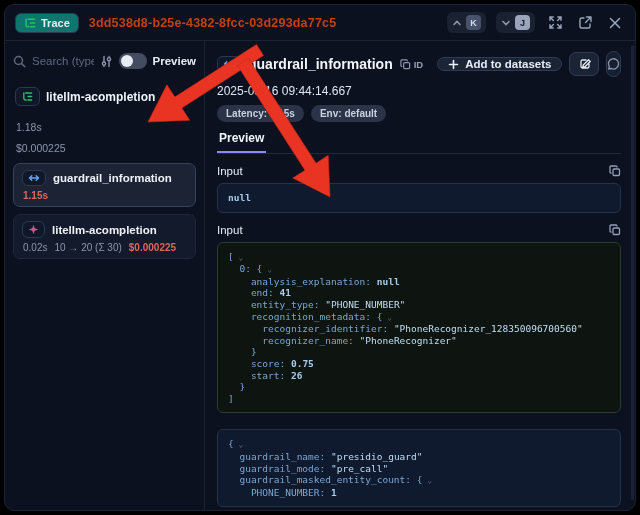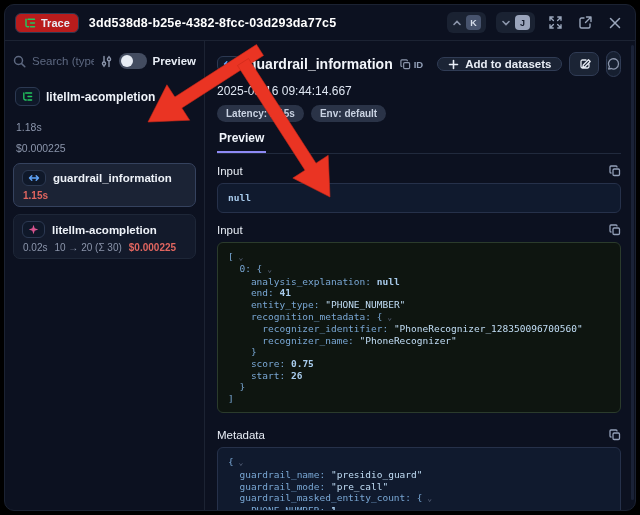--- a/index.html
+++ b/index.html
@@ -6,23 +6,23 @@
   html,body { width:640px; height:515px; background:#000; font-family:"Liberation Sans", sans-serif; overflow:hidden; }
   body { position:relative; }
 
   .window { position:absolute; left:4px; top:4px; width:632px; height:507px;
     background:#0c1120; border:1px solid #1b2232; border-radius:10px; overflow:hidden; }
 
   
   .topbar { height:36px; display:flex; align-items:center; gap:10px; padding:0 10px;
     border-bottom:1px solid #1c2333; }
   .trace-badge { display:flex; align-items:center; gap:5px; border:1px solid #2c3952;
-    background:#b91c1c; border-radius:6px; padding:3px 8px; color:#e8edf5;
+    background:#0f766e; border-radius:6px; padding:3px 8px; color:#e8edf5;
     font-size:11px; font-weight:bold; }
-  .trace-id { color:#ffffff; font-size:12.5px; font-weight:600; letter-spacing:.2px; }
+  .trace-id { color:#c2410c; font-size:12.5px; font-weight:600; letter-spacing:.2px; }
   .tb-spacer { flex:1; }
   .kbd-group { display:flex; align-items:center; gap:4px; background:#1a2232;
     border-radius:6px; padding:3px 5px; color:#8b95ab; cursor:pointer; }
   .keycap { width:15px; height:15px; border-radius:4px; background:#47536d; color:#d6ddea;
     font-size:9px; font-weight:bold; display:flex; align-items:center; justify-content:center; }
   .keycap.lit { background:#9aa4bb; color:#131a2b; }
   .tb-iconbtn { color:#9aa6bb; display:flex; align-items:center; justify-content:center;
     width:20px; height:20px; cursor:pointer; }
 
   
@@ -325,29 +325,20 @@
             <svg width="12" height="12" viewBox="0 0 12 12" fill="none" stroke="currentColor" stroke-width="1.3">
               <rect x="4" y="4" width="6.5" height="6.5" rx="1.2"></rect>
                 <path d="M2.5 8H2c-.6 0-1-.4-1-1V2c0-.6.4-1 1-1h5c.6 0 1 .4 1 1v.5"></path>
             </svg>
           </span>
         </div>
         <div class="code-block code-green"><div class="cl"><span class="tk-p">[</span><span class="tk-ch"> ⌄</span></div><div class="cl"><span class="tk-k">  0</span><span class="tk-p">: {</span><span class="tk-ch"> ⌄</span></div><div class="cl"><span class="tk-k">    analysis_explanation</span><span class="tk-p">: </span><span class="tk-n">null</span></div><div class="cl"><span class="tk-k">    end</span><span class="tk-p">: </span><span class="tk-n">41</span></div><div class="cl"><span class="tk-k">    entity_type</span><span class="tk-p">: </span><span class="tk-s">"PHONE_NUMBER"</span></div><div class="cl"><span class="tk-k">    recognition_metadata</span><span class="tk-p">: {</span><span class="tk-ch"> ⌄</span></div><div class="cl"><span class="tk-k">      recognizer_identifier</span><span class="tk-p">: </span><span class="tk-s">"PhoneRecognizer_128350096700560"</span></div><div class="cl"><span class="tk-k">      recognizer_name</span><span class="tk-p">: </span><span class="tk-s">"PhoneRecognizer"</span></div><div class="cl"><span class="tk-p">    }</span></div><div class="cl"><span class="tk-k">    score</span><span class="tk-p">: </span><span class="tk-n">0.75</span></div><div class="cl"><span class="tk-k">    start</span><span class="tk-p">: </span><span class="tk-n">26</span></div><div class="cl"><span class="tk-p">  }</span></div><div class="cl"><span class="tk-p">]</span></div></div>
       </div>
 
       <div class="section" style="margin-top:16px;">
-        <div class="section-head">
-          <span class="section-label">Metadata</span>
-          <span class="copy-btn">
-            <svg width="12" height="12" viewBox="0 0 12 12" fill="none" stroke="currentColor" stroke-width="1.3">
-              <rect x="4" y="4" width="6.5" height="6.5" rx="1.2"></rect>
-                <path d="M2.5 8H2c-.6 0-1-.4-1-1V2c0-.6.4-1 1-1h5c.6 0 1 .4 1 1v.5"></path>
-            </svg>
-          </span>
-        </div>
         <div class="code-block code-blue"><div class="cl"><span class="tk-p">{</span><span class="tk-ch"> ⌄</span></div><div class="cl"><span class="tk-k">  guardrail_name</span><span class="tk-p">: </span><span class="tk-s">"presidio_guard"</span></div><div class="cl"><span class="tk-k">  guardrail_mode</span><span class="tk-p">: </span><span class="tk-s">"pre_call"</span></div><div class="cl"><span class="tk-k">  guardrail_masked_entity_count</span><span class="tk-p">: {</span><span class="tk-ch"> ⌄</span></div><div class="cl"><span class="tk-k">    PHONE_NUMBER</span><span class="tk-p">: </span><span class="tk-n">1</span></div></div>
       </div>
     </div>
   </div>
 
   <div class="scrollbar"></div>
 </div>
 
 <svg class="arrows-overlay" width="640" height="515" viewBox="0 0 640 515">
   <polygon points="256.5,44.5 174.8,97 166.9,84.8 148,122 189.7,120.2 181.8,108 263.5,55.5" fill="#ea3423" stroke="#c8281a" stroke-width="0.6" stroke-linejoin="round"></polygon>

